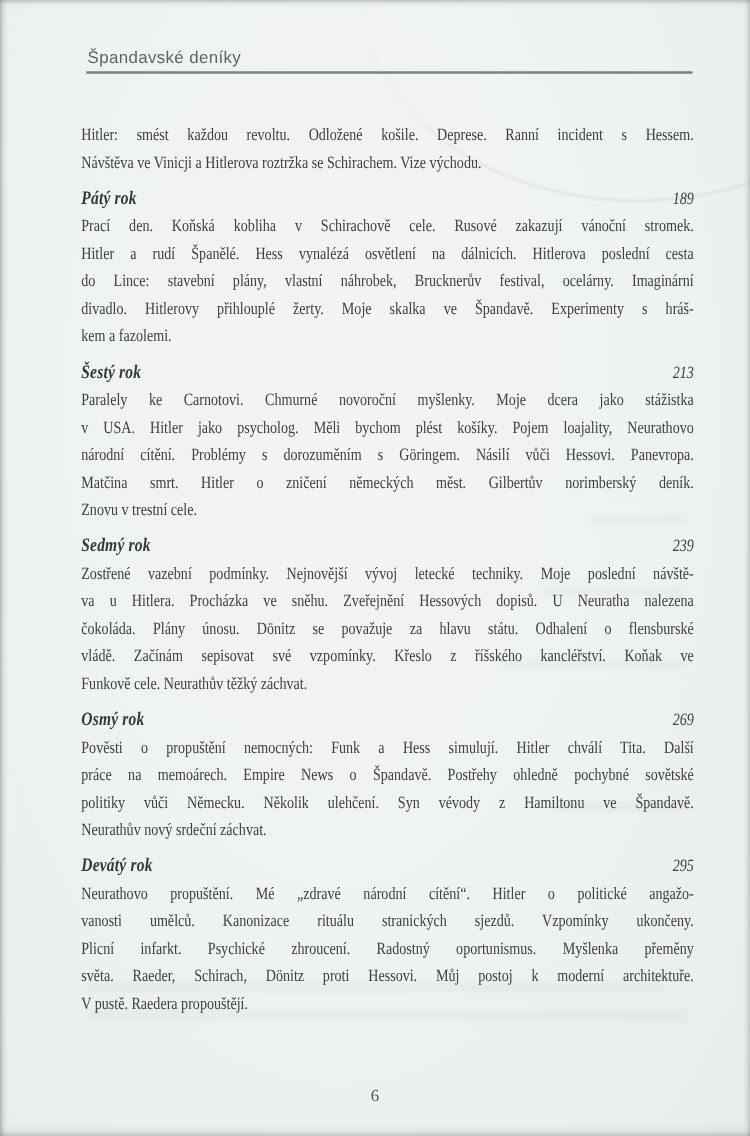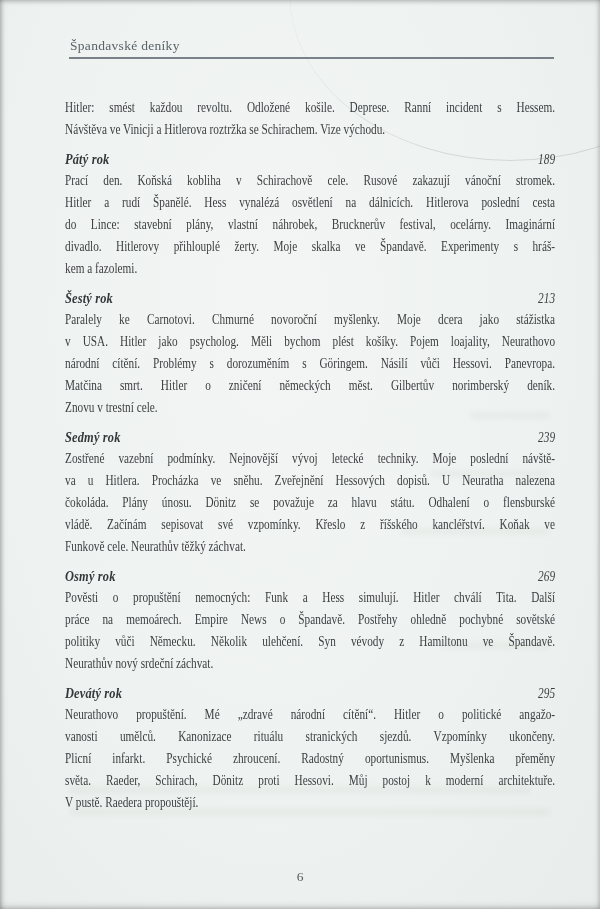--- a/index.html
+++ b/index.html
@@ -8,21 +8,21 @@
     background:radial-gradient(ellipse at 45% 35%, #f2f5f3 0%, #eef2f0 55%, #e8ecea 100%);
     font-family:"Liberation Serif", serif;color:#3e4042;
     box-shadow:
       inset 3px 0 6px -3px rgba(55,65,65,.5),
       inset 0 3px 6px -3px rgba(55,65,65,.35),
       inset -3px 0 6px -3px rgba(55,65,65,.28),
       inset 0 -5px 9px -5px rgba(55,65,65,.33);
   }
   .running-header{
     position:absolute;left:70px;top:38px;
-    font-family:Liberation Serif, serif;
+    font-family:Liberation Sans, sans-serif;
     font-size:13.5px;letter-spacing:.3px;color:#5b6468;
   }
   .header-rule{
     position:absolute;left:69px;top:57px;width:485px;height:1.6px;
     background:#57616a;opacity:.78;
   }
   .content{
     position:absolute;left:65px;top:97px;width:600px;
     transform:scaleX(.8167);transform-origin:0 0;
   }

